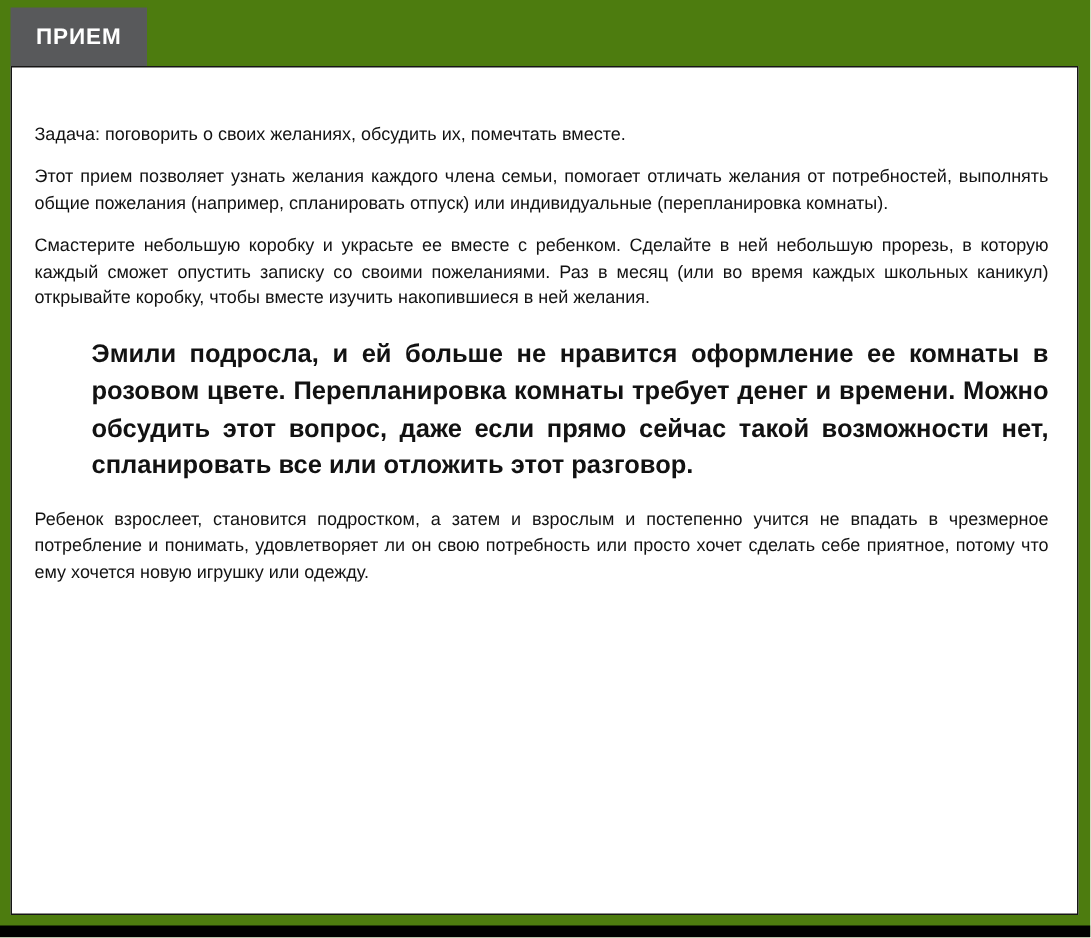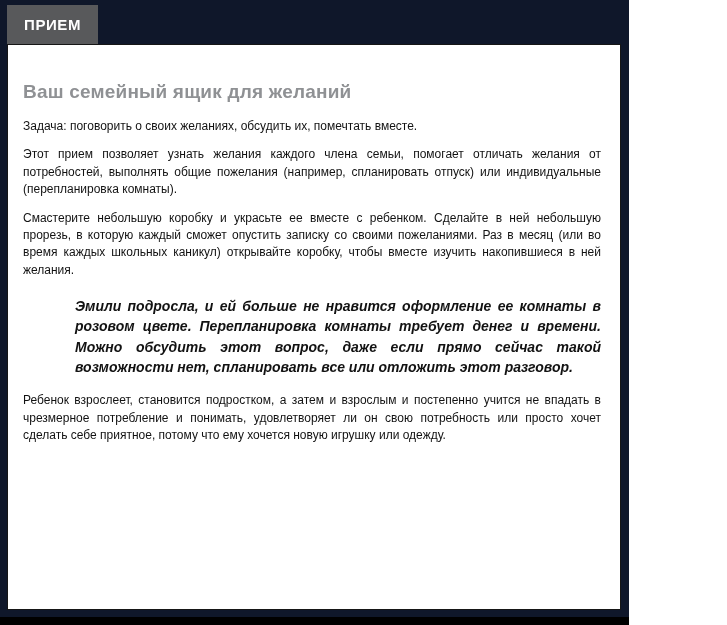--- a/index.html
+++ b/index.html
@@ -2,23 +2,23 @@
 <html><head>
 <meta charset="utf-8">
 <style>
   html, body {
     margin: 0;
     padding: 0;
     background: #ffffff;
   }
   .page {
     position: relative;
-    width: 629px;
+    width: 727px;
     height: 625px;
-    background: #0f172a;
+    background: #4d7c0f;
     overflow: hidden;
     font-family: "Liberation Sans", sans-serif;
   }
   .section-tab {
     position: absolute;
     left: 7px;
     top: 5px;
     height: 39px;
     background: #58595b;
     color: #ffffff;
@@ -52,27 +52,26 @@
     margin: 0 0 11px 0;
     font-size: 12px;
     line-height: 1.45;
     color: #121212;
     text-align: justify;
   }
   .content-box p.last {
     margin-bottom: 0;
   }
   blockquote.example-quote {
-    margin: 17px 0 15px 52px;
+    margin: 17px 0 15px 38px;
     padding: 0;
-    font-size: 14px;
+    font-size: 17px;
     line-height: 1.45;
     color: #121212;
     font-weight: bold;
-    font-style: italic;
     text-align: justify;
   }
   .bottom-bar {
     position: absolute;
     left: 0;
     right: 0;
     bottom: 0;
     height: 8px;
     background: #000000;
   }
@@ -81,21 +80,20 @@
 <body>
 
 <div class="page">
 
   <div class="section-tab">
     <span>ПРИЕМ</span>
   </div>
 
   <div class="content-box">
 
-    <h1 class="box-title">Ваш семейный ящик для желаний</h1>
 
     <p>Задача: поговорить о своих желаниях, обсудить их, помечтать вместе.</p>
 
     <p>Этот прием позволяет узнать желания каждого члена семьи, помогает отличать желания от потребностей, выполнять общие пожелания (например, спланировать отпуск) или индивидуальные (перепланировка комнаты).</p>
 
     <p>Смастерите небольшую коробку и украсьте ее вместе с ребенком. Сделайте в ней небольшую прорезь, в которую каждый сможет опустить записку со своими пожеланиями. Раз в месяц (или во время каждых школьных каникул) открывайте коробку, чтобы вместе изучить накопившиеся в ней желания.</p>
 
     <blockquote class="example-quote">Эмили подросла, и ей больше не нравится оформление ее комнаты в розовом цвете. Перепланировка комнаты требует денег и времени. Можно обсудить этот вопрос, даже если прямо сейчас такой возможности нет, спланировать все или отложить этот разговор.</blockquote>
 
     <p class="last">Ребенок взрослеет, становится подростком, а затем и взрослым и постепенно учится не впадать в чрезмерное потребление и понимать, удовлетворяет ли он свою потребность или просто хочет сделать себе приятное, потому что ему хочется новую игрушку или одежду.</p>

